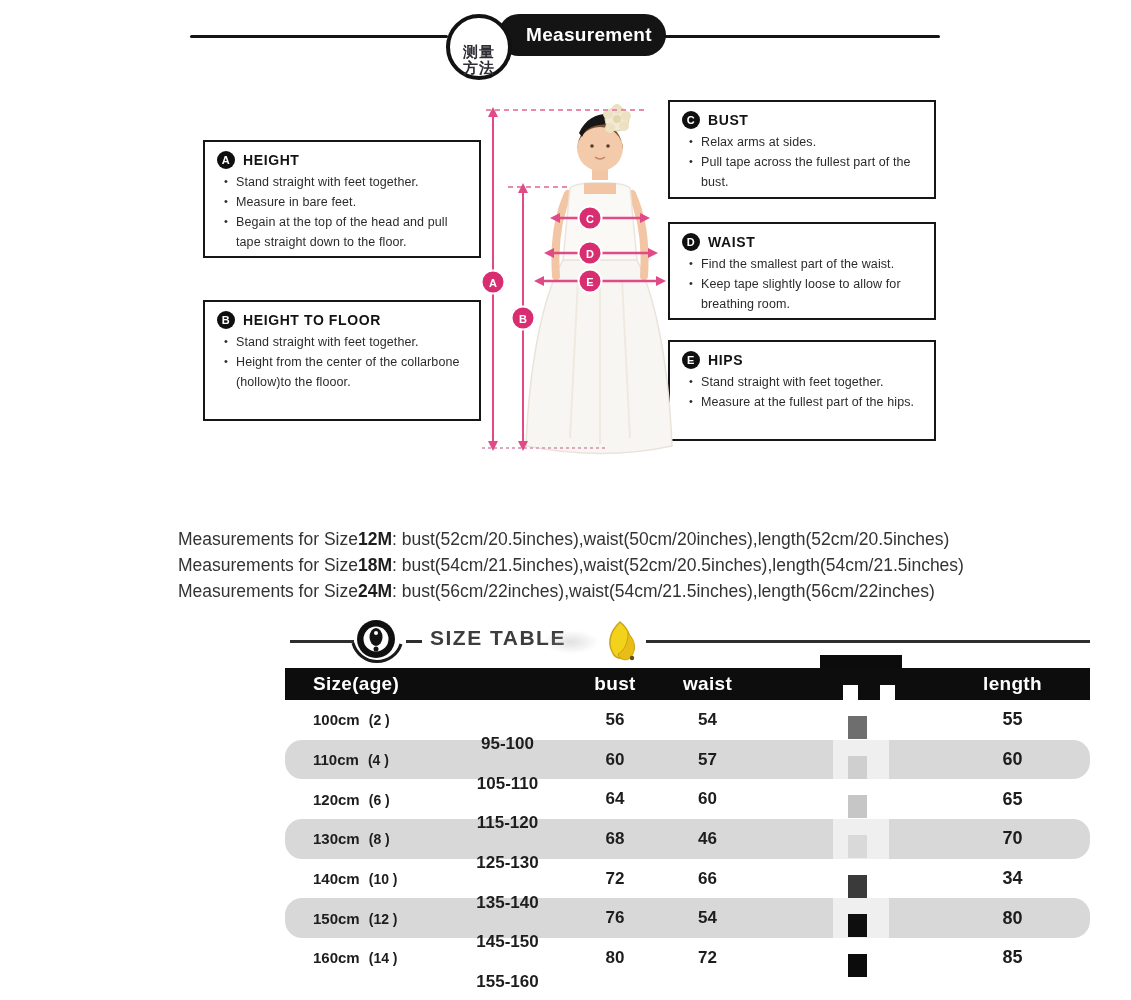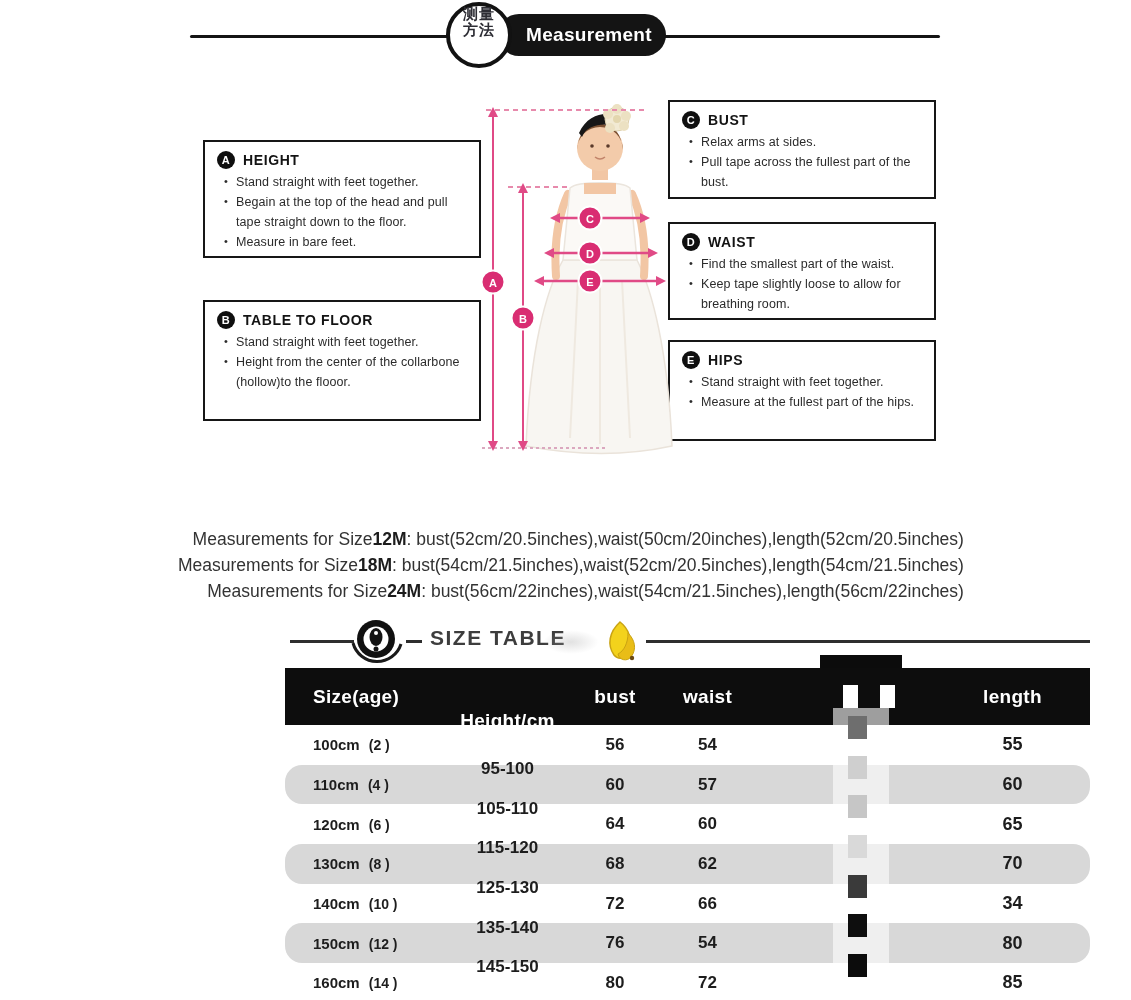--- a/index.html
+++ b/index.html
@@ -1,49 +1,49 @@
 <!DOCTYPE html>
 <html><head>
 <meta charset="utf-8">
 <style>
   html,body{margin:0;padding:0;background:#fff;}
   .page{position:relative;width:1131px;height:1000px;background:#fff;overflow:hidden;
         font-family:"Liberation Sans",sans-serif;color:#222;}
   .abs{position:absolute;}
   
   .hline{position:absolute;height:3px;background:#141414;border-radius:2px;}
-  .badge-circle{position:absolute;left:446px;top:2px;width:58px;height:58px;border:4px solid #121212;
-        border-radius:50%;background:#fff;display:flex;align-items:flex-start;justify-content:center;z-index:3;}
+  .badge-circle{position:absolute;left:446px;top:14px;width:58px;height:58px;border:4px solid #121212;
+        border-radius:50%;background:#fff;display:flex;align-items:flex-end;justify-content:center;z-index:3;}
   .badge-cn{display:flex;flex-direction:column;font-weight:bold;font-size:15px;line-height:16px;
         color:#2d2d34;letter-spacing:1px;text-align:center;}
   .pill{position:absolute;left:498px;top:14px;width:168px;height:42px;background:#141414;border-radius:23px;
         color:#fff;font-weight:bold;font-size:19px;display:flex;align-items:center;justify-content:center;
         z-index:2;padding-left:14px;box-sizing:border-box;letter-spacing:.3px;}
   
   .ibox{position:absolute;border:2px solid #161616;background:#fff;padding:9px 8px 5px 12px;box-sizing:border-box;}
   .ibox-title{display:flex;align-items:center;gap:8px;font-weight:bold;font-size:14px;
         letter-spacing:.6px;color:#131313;margin-bottom:3px;}
   .kc{width:18px;height:18px;border-radius:50%;background:#0f0f0f;color:#fff;font-size:11px;font-weight:bold;
         display:flex;align-items:center;justify-content:center;flex:none;}
   .ibox ul{margin:2px 0 0 7px;padding:0;list-style:none;}
   .ibox li{position:relative;padding-left:12px;font-size:12.5px;font-weight:normal;color:#2b2b2b;
         line-height:1.6;letter-spacing:.1px;}
   .ibox li::before{content:"•";position:absolute;left:0;top:1px;font-size:11px;}
   
   .size-lines{position:absolute;left:178px;top:526px;font-size:17.5px;color:#333;line-height:26px;white-space:nowrap;}
-  .size-lines p{margin:0;text-align:right;}
+  .size-lines p{margin:0;}
   .size-lines b{color:#1c1c1c;}
   
   .st-rule{position:absolute;height:3px;background:#2e2e2e;}
   .st-title{position:absolute;left:430px;top:626px;font-size:21px;font-weight:bold;color:#3d3d3d;letter-spacing:1.5px;}
   .st-smudge{position:absolute;left:543px;top:630px;width:56px;height:24px;
         background:radial-gradient(ellipse at center,rgba(170,170,170,.35),rgba(170,170,170,0) 70%);}
   
   .stable{position:absolute;left:285px;top:668px;width:805px;height:318px;}
-  .thead{display:flex;height:57px;background:#0d0d0d;color:#fff;font-weight:bold;font-size:19px;
+  .thead{display:flex;height:32px;background:#0d0d0d;color:#fff;font-weight:bold;font-size:19px;
         align-items:center;position:relative;letter-spacing:.3px;}
   .trow{display:flex;height:39.7px;align-items:center;font-size:17px;font-weight:bold;color:#1d1d1d;}
   .trow.alt{background:#d8d8d8;border-radius:17px;}
   .c1{width:160px;padding-left:28px;box-sizing:border-box;text-align:left;}
   .c2{width:125px;text-align:center;margin-top:48px;}
   .c3{width:90px;text-align:center;}
   .c4{width:95px;text-align:center;}
   .c5{width:180px;}
   .c6{width:155px;text-align:center;}
   .trow .c1{font-size:15px;}
@@ -71,29 +71,29 @@
     </div>
   </div>
 
   <div class="ibox" style="left:203px;top:140px;width:278px;height:118px">
     <div class="ibox-title">
       <span class="kc">A</span>
       <span>HEIGHT</span>
     </div>
     <ul>
       <li>Stand straight with feet together.</li>
+      <li>Measure in bare feet.</li>
       <li>Begain at the top of the head and pull tape straight down to the floor.</li>
-      <li>Measure in bare feet.</li>
     </ul>
   </div>
 
   <div class="ibox" style="left:203px;top:300px;width:278px;height:121px">
     <div class="ibox-title">
       <span class="kc">B</span>
-      <span>TABLE TO FLOOR</span>
+      <span>HEIGHT TO FLOOR</span>
     </div>
     <ul>
       <li>Stand straight with feet together.</li>
       <li>Height from the center of the collarbone (hollow)to the flooor.</li>
     </ul>
   </div>
 
   <div class="ibox" style="left:668px;top:100px;width:268px;height:99px">
     <div class="ibox-title">
       <span class="kc">C</span>
@@ -267,21 +267,21 @@
       <div class="c2">115-120</div>
       <div class="c3">64</div>
       <div class="c4">60</div>
       <div class="c5"></div>
       <div class="c6">65</div>
     </div>
     <div class="trow alt">
       <div class="c1"><span class="sz">130cm</span><span class="ag">(8 )</span></div>
       <div class="c2">125-130</div>
       <div class="c3">68</div>
-      <div class="c4">62</div>
+      <div class="c4">46</div>
       <div class="c5"></div>
       <div class="c6">70</div>
     </div>
     <div class="trow">
       <div class="c1"><span class="sz">140cm</span><span class="ag">(10 )</span></div>
       <div class="c2">135-140</div>
       <div class="c3">72</div>
       <div class="c4">66</div>
       <div class="c5"></div>
       <div class="c6">34</div>

